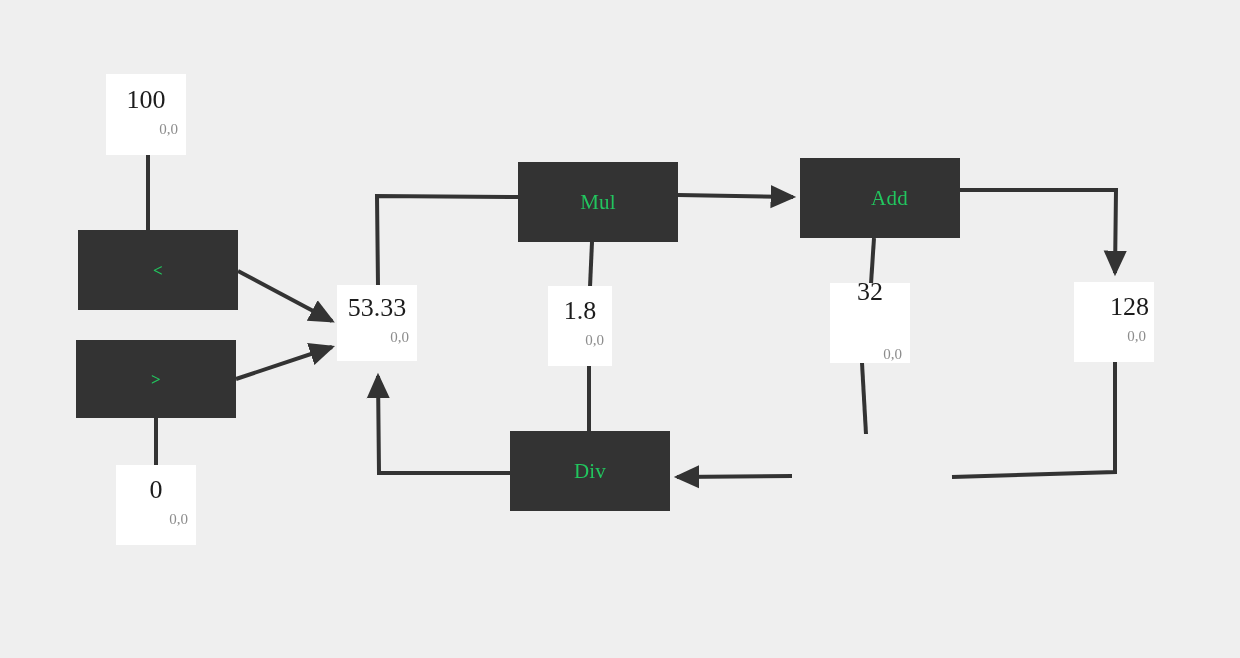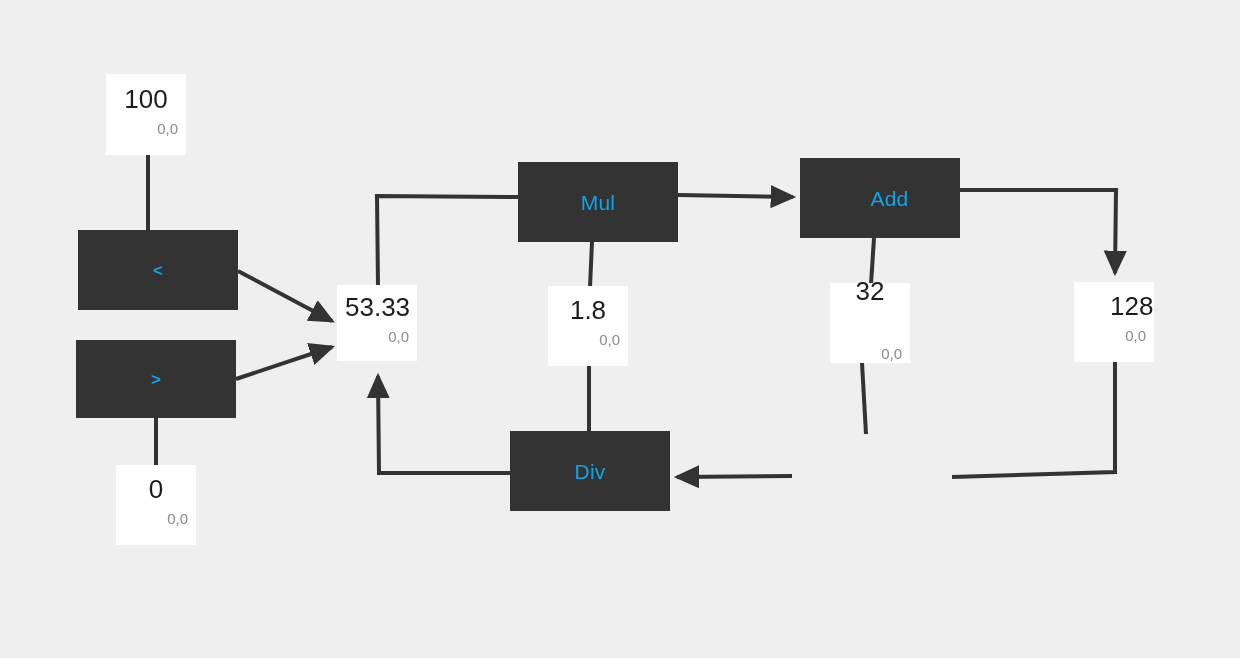--- a/index.html
+++ b/index.html
@@ -6,21 +6,21 @@
     margin: 0;
     padding: 0;
     background: #efefef;
   }
   #canvas {
     position: relative;
     width: 1240px;
     height: 658px;
     background: #efefef;
     overflow: hidden;
-    font-family: Liberation Sans, sans-serif;
+    font-family: Liberation Serif, serif;
   }
   #edges {
     position: absolute;
     left: 0;
     top: 0;
     width: 1240px;
     height: 658px;
     pointer-events: none;
   }
   .node {
@@ -28,21 +28,21 @@
     box-sizing: border-box;
   }
   
   .node-op {
     background: #333333;
     display: flex;
     align-items: center;
     justify-content: center;
   }
   .node-op .op-label {
-    color: #0ea5e9;
+    color: #22c55e;
     font-size: 21px;
     font-weight: 400;
     line-height: 1;
     letter-spacing: 0.2px;
   }
   .node-op.compare .op-label {
     font-size: 17px;
     font-weight: 700;
   }
   
@@ -132,21 +132,21 @@
 
   <div class="node node-val" style="left:337px; top:285px; width:80px; height:76px;">
     <span class="val-main">53.33</span>
     <span class="val-sub">0,0</span>
   </div>
 
   <div class="node node-op" style="left:518px; top:162px; width:160px; height:80px;">
     <span class="op-label">Mul</span>
   </div>
 
-  <div class="node node-val" style="left:548px; top:286px; width:80px; height:80px;">
+  <div class="node node-val" style="left:548px; top:286px; width:64px; height:80px;">
     <span class="val-main">1.8</span>
     <span class="val-sub">0,0</span>
   </div>
 
   <div class="node node-op" style="left:800px; top:158px; width:160px; height:80px;padding-left:19px;">
     <span class="op-label">Add</span>
   </div>
 
   <div class="node node-val" style="left:830px; top:283px; width:80px; height:80px;gap:33px;">
     <span class="val-main">32</span>

